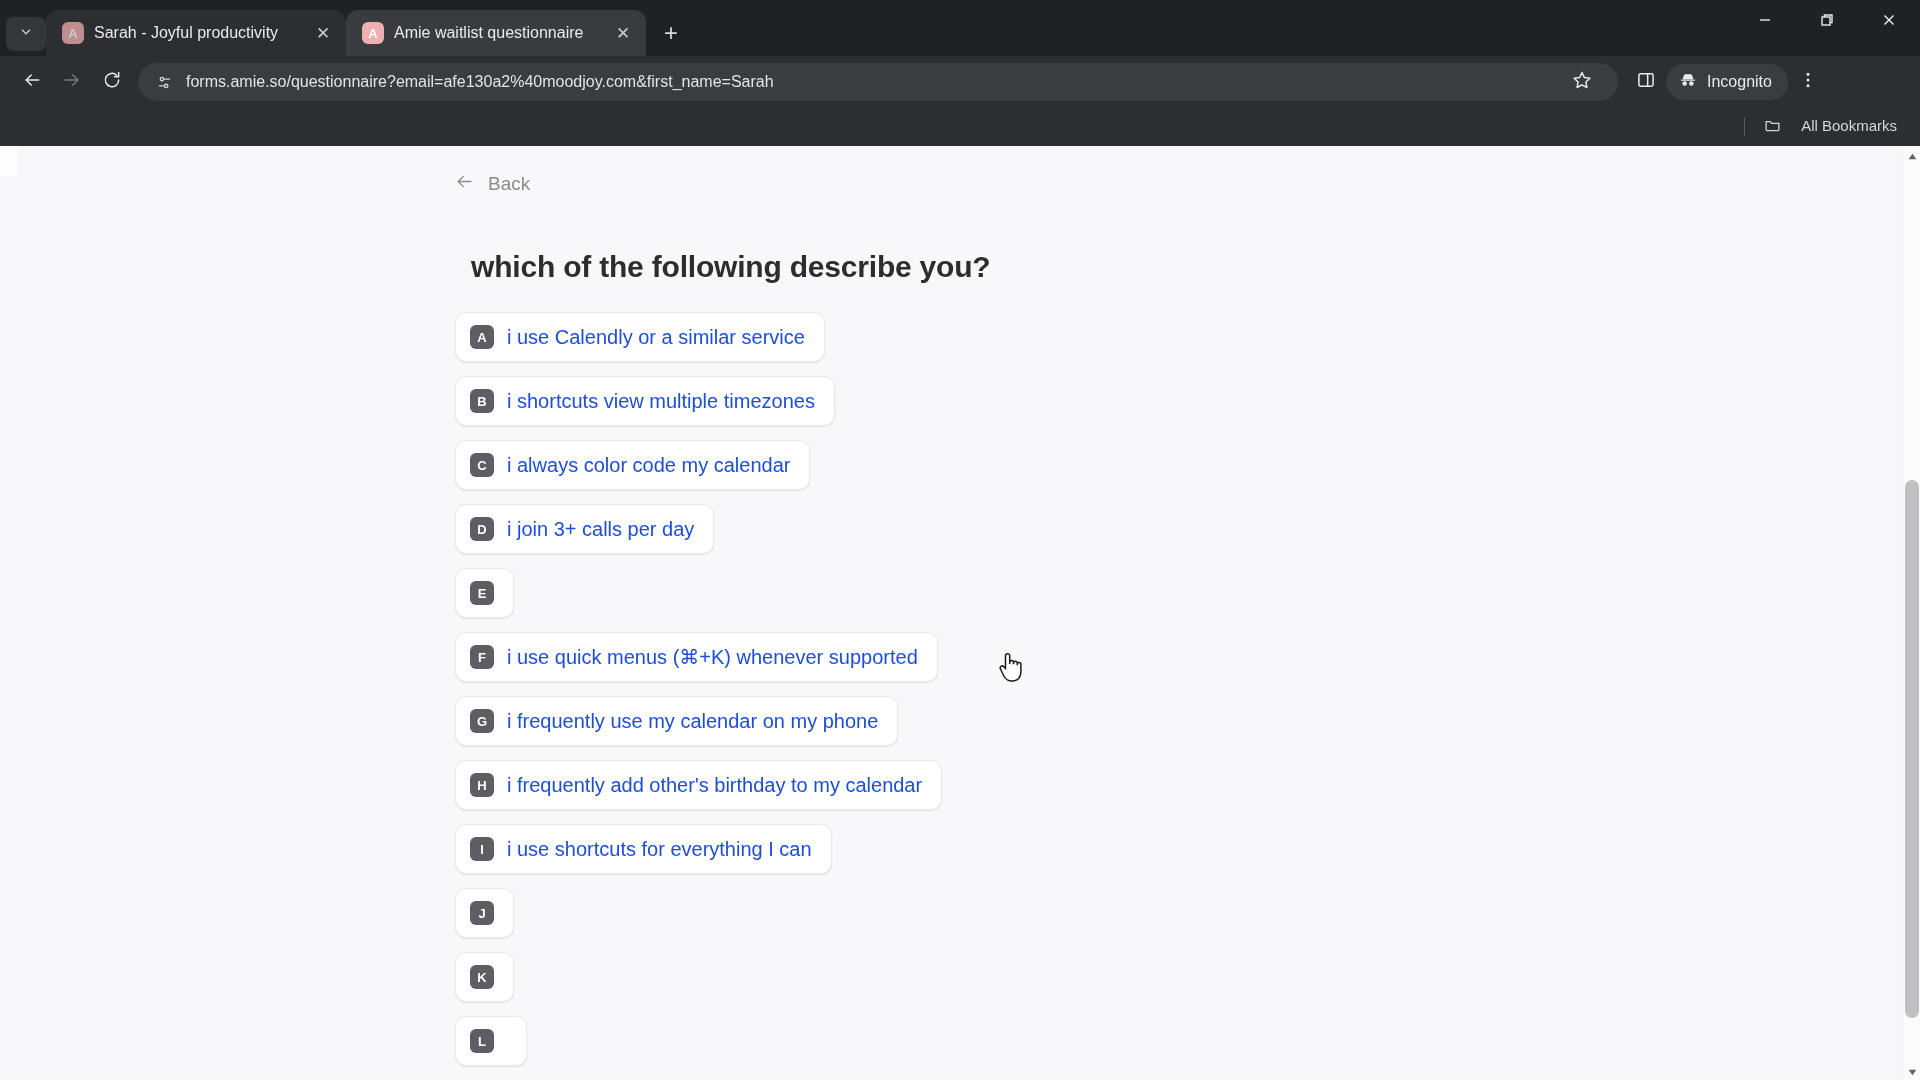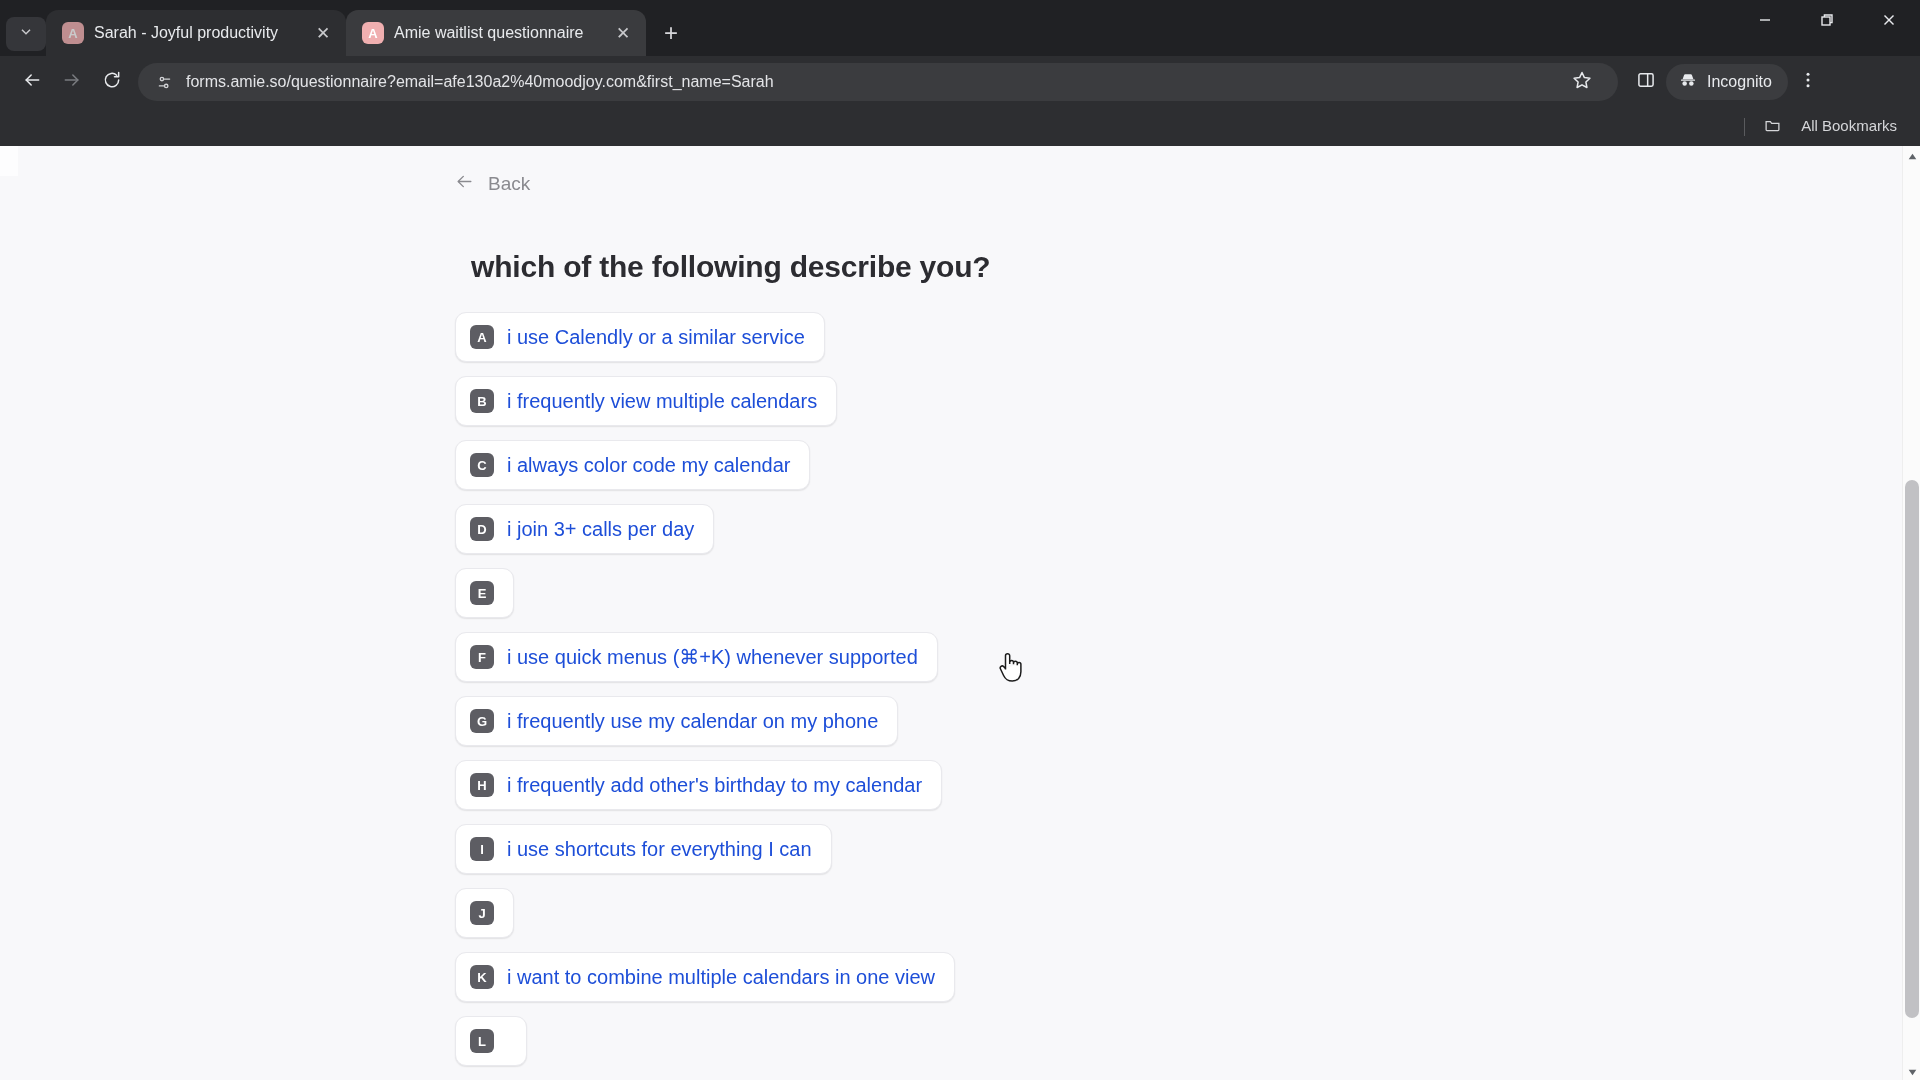--- a/index.html
+++ b/index.html
@@ -331,21 +331,21 @@
 
         <h1 id="question">which of the following describe you?</h1>
 
         <div id="options">
             <div class="option">
               <span class="option-badge">A</span>
               <span class="option-label">i use Calendly or a similar service</span>
             </div>
             <div class="option">
               <span class="option-badge">B</span>
-              <span class="option-label">i frequently view multiple calendars</span>
+              <span class="option-label">i shortcuts view multiple timezones</span>
             </div>
             <div class="option">
               <span class="option-badge">C</span>
               <span class="option-label">i always color code my calendar</span>
             </div>
             <div class="option">
               <span class="option-badge">D</span>
               <span class="option-label">i join 3+ calls per day</span>
             </div>
             <div class="option">
@@ -365,21 +365,20 @@
             </div>
             <div class="option">
               <span class="option-badge">I</span>
               <span class="option-label">i use shortcuts for everything I can</span>
             </div>
             <div class="option">
               <span class="option-badge">J</span>
             </div>
             <div class="option">
               <span class="option-badge">K</span>
-              <span class="option-label">i want to combine multiple calendars in one view</span>
             </div>
             <div class="option">
               <span class="option-badge">L</span>
               <span class="option-label"></span>
             </div>
           </div>
 
       </div>
     </div>
   </div>

